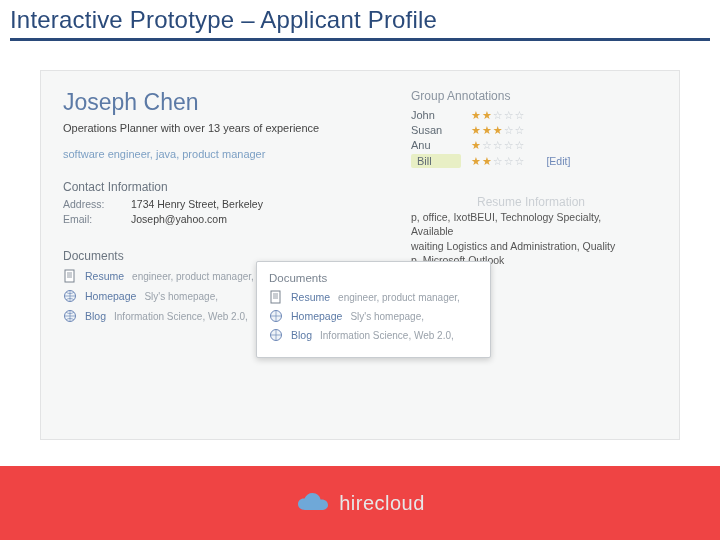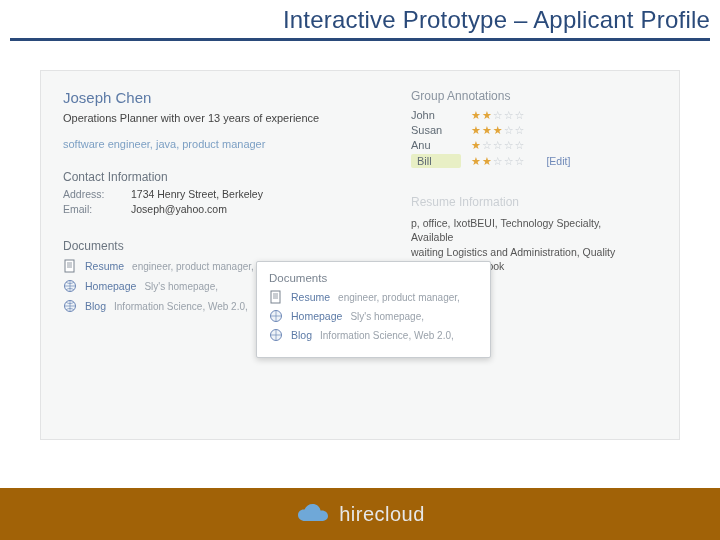--- a/index.html
+++ b/index.html
@@ -10,41 +10,40 @@
     position: relative;
     overflow: hidden;
   }
   
   .slide-title {
     padding: 6px 10px 2px 10px;
     font-size: 24px;
     color: #2a4a7a;
     font-weight: 400;
     letter-spacing: 0.2px;
-    text-align: right;
   }
   .title-rule {
     height: 3px; background: #2a4a7a;
     margin: 2px 10px 10px 10px;
   }
   
   .app {
     position: absolute;
     left: 40px; top: 70px;
     width: 640px; height: 370px;
     background: #f6f7f7;
     border: 1px solid #e2e3e4;
     font-size: 11px;
     color: #555;
   }
   .app-inner { position: relative; width: 100%; height: 100%; padding: 18px 22px; }
   .col-left  { position: absolute; left: 22px;  top: 18px; width: 260px; }
   .col-right { position: absolute; left: 370px; top: 18px; width: 240px; }
 
-  .name { font-size: 15px; color: #5c7aa6; font-weight: 400; margin-bottom: 6px; }
+  .name { font-size: 23px; color: #5c7aa6; font-weight: 400; margin-bottom: 6px; }
   .subtitle { font-size: 11px; color: #444; margin-bottom: 14px; }
 
   .section-h { font-size: 12px; color: #6b7580; margin: 12px 0 4px 0; }
   .tag-line { color: #7da0c4; font-size: 11px; }
   .kv-row { display: flex; gap: 10px; font-size: 10.5px; color: #555; margin: 3px 0; }
   .kv-row .k { width: 58px; color: #7a8490; }
   .kv-row .v { flex: 1; color: #444; word-break: break-word; }
 
   
   .ga-title { font-size: 12px; color: #8a94a0; margin-bottom: 6px; }
@@ -79,21 +78,21 @@
     box-shadow: 0 2px 6px rgba(0,0,0,0.18);
     padding: 10px 12px;
     font-size: 11px;
   }
   .popup .phead { color: #7a8490; font-size: 11.5px; margin-bottom: 6px; }
   .popup .doc-row { margin: 5px 0; }
 
   
   .footer {
     position: absolute; left: 0; right: 0; bottom: 0;
-    height: 52px; background: #a16207;
+    height: 74px; background: #ef4444;
     display: flex; align-items: center; justify-content: center;
   }
   .logo { display: flex; align-items: center; gap: 8px; color: #e6e7e8; font-size: 20px; font-weight: 300; letter-spacing: 0.5px; }
   .logo .cloud {
     width: 36px; height: 22px; position: relative;
   }
   .logo .cloud svg { display: block; }
 </style>
 </head>
 <body>
@@ -194,21 +193,21 @@
           <span class="star">★</span>
           <span class="star">★</span>
           <span class="star empty">☆</span>
           <span class="star empty">☆</span>
           <span class="star empty">☆</span>
         </span>
         <span class="edit-link">[Edit]</span>
       </div>
 
       <div class="resume-info">
-        <div style="color:#8a94a0; font-size:12px; margin-bottom:6px; text-align:left; opacity:.4">Resume Information</div>
+        <div style="color:#8a94a0; font-size:12px; text-align:center; opacity:.4">Resume Information</div>
         <div>p, office, IxotBEUI, Technology Specialty,</div>
         <div>Available</div>
         <div>waiting Logistics and Administration, Quality</div>
         <div>p, Microsoft Outlook</div>
       </div>
     </div>
 
     <div class="popup">
       <div class="phead">Documents</div>
       <div class="doc-row">

